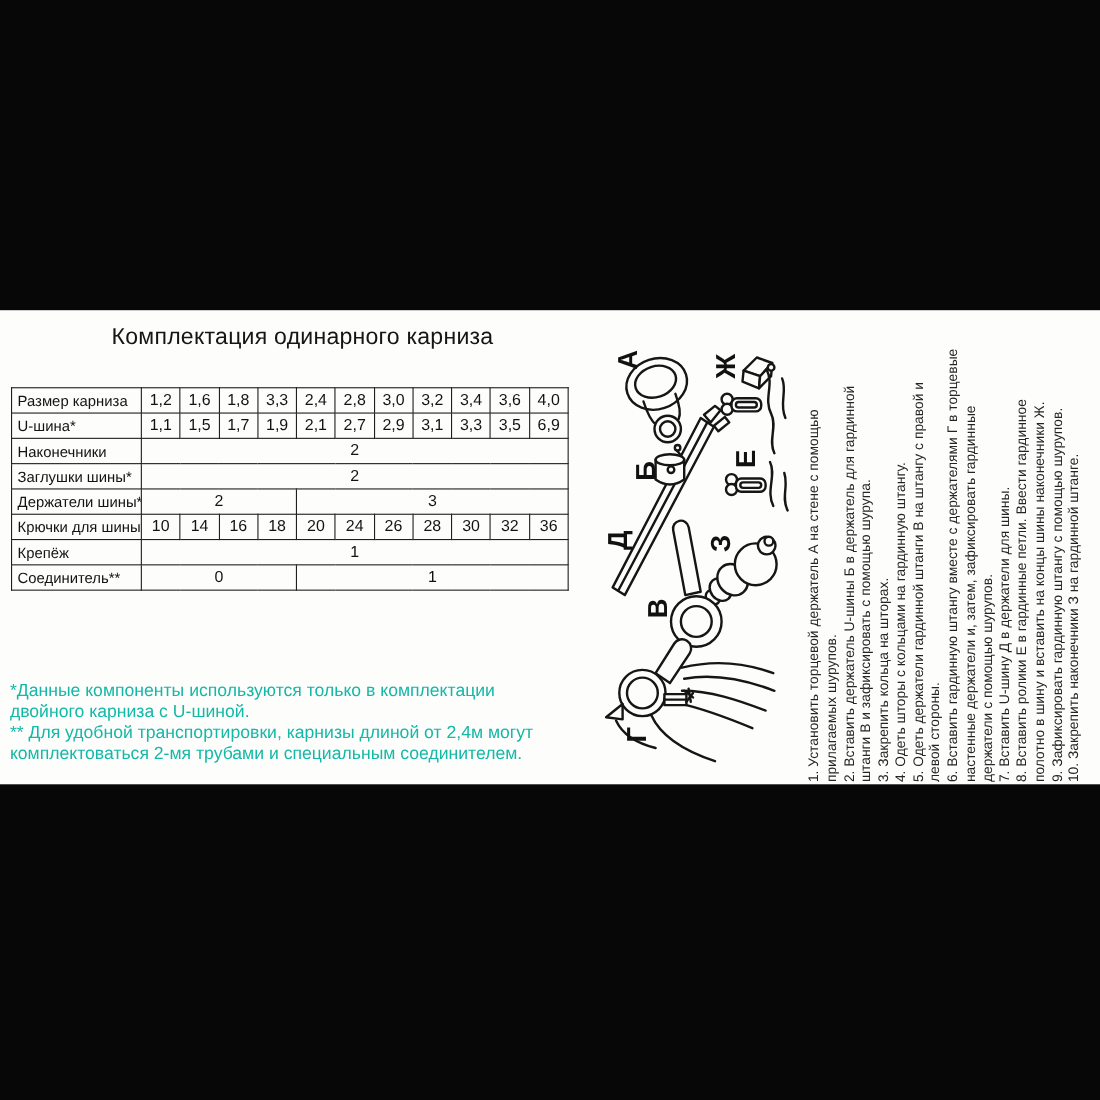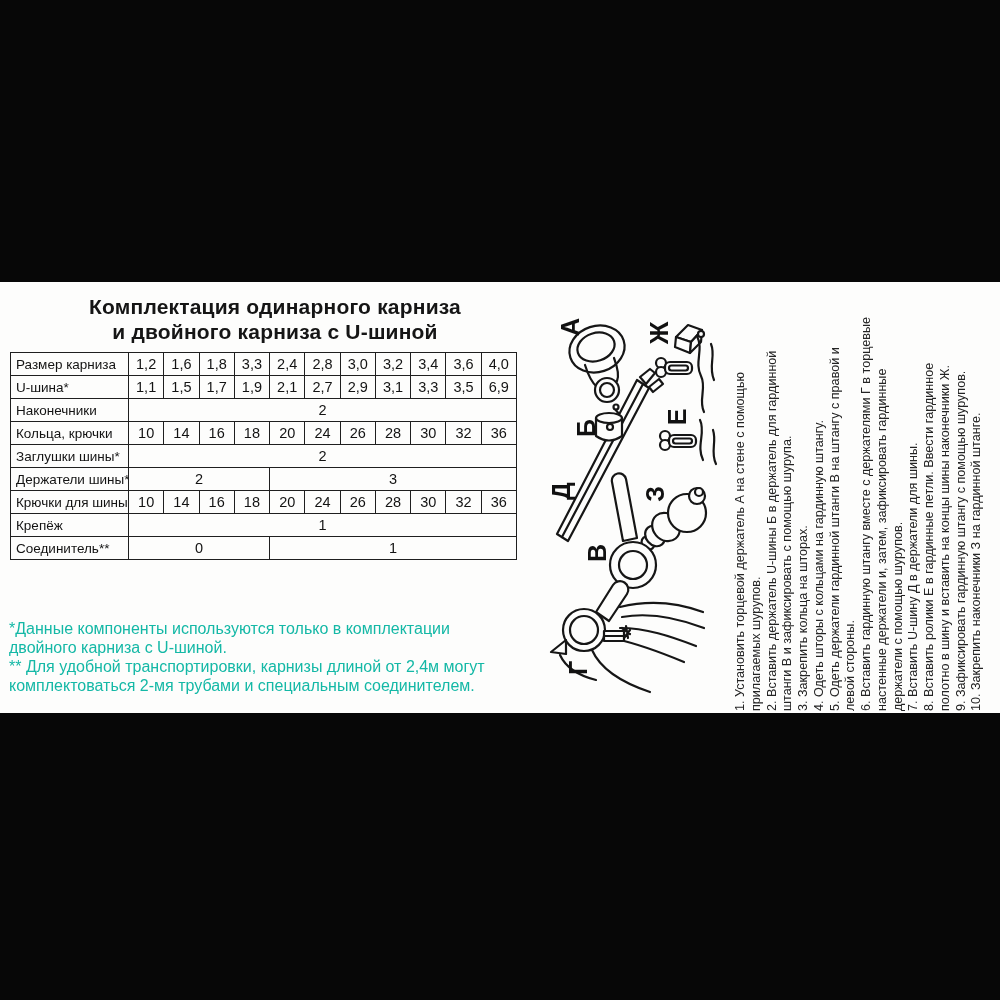--- a/index.html
+++ b/index.html
@@ -9,21 +9,21 @@
     font-family:"Liberation Sans", sans-serif;
     color:#111;
   }
   .paper{
     position:absolute;left:0;top:282px;width:1000px;height:431px;
     background:#fdfdfc;
   }
   
   .title{
     position:absolute;left:10px;top:294px;width:530px;
-    text-align:center;font-weight:bold;font-size:21px;line-height:25px;
+    text-align:center;font-weight:normal;font-size:21px;line-height:25px;
     color:#151515;letter-spacing:0.2px;
   }
   
   table.comp{
     position:absolute;left:10px;top:352px;width:507px;
     border-collapse:collapse;table-layout:fixed;padding-left:20px;
   }
   table.comp td{
     border:1.6px solid #1f1f1f;height:22px;text-align:center;
     font-size:14.5px;color:#131313;padding:0 2px;overflow:hidden;white-space:nowrap;
@@ -57,21 +57,20 @@
     font-size:12.6px;line-height:15.75px;white-space:nowrap;
   }
 </style>
 </head>
 <body>
 
 <div class="paper"></div>
 
 <div class="title">
   <div>Комплектация одинарного карниза</div>
-  <div>и двойного карниза с U-шиной</div>
 </div>
 
 <table class="comp">
   <colgroup>
     <col class="c-lbl">
       <col>
       <col>
       <col>
       <col>
       <col>
@@ -107,34 +106,20 @@
         <td>2,7</td>
         <td>2,9</td>
         <td>3,1</td>
         <td>3,3</td>
         <td>3,5</td>
         <td>6,9</td>
       </tr>
       <tr>
         <td class="lbl">Наконечники</td>
         <td colspan="11">2</td>
-      </tr>
-      <tr>
-        <td class="lbl">Кольца, крючки</td>
-        <td>10</td>
-        <td>14</td>
-        <td>16</td>
-        <td>18</td>
-        <td>20</td>
-        <td>24</td>
-        <td>26</td>
-        <td>28</td>
-        <td>30</td>
-        <td>32</td>
-        <td>36</td>
       </tr>
       <tr>
         <td class="lbl">Заглушки шины*</td>
         <td colspan="11">2</td>
       </tr>
       <tr>
         <td class="lbl">Держатели шины*</td>
         <td colspan="4">2</td>
         <td colspan="7">3</td>
       </tr>

